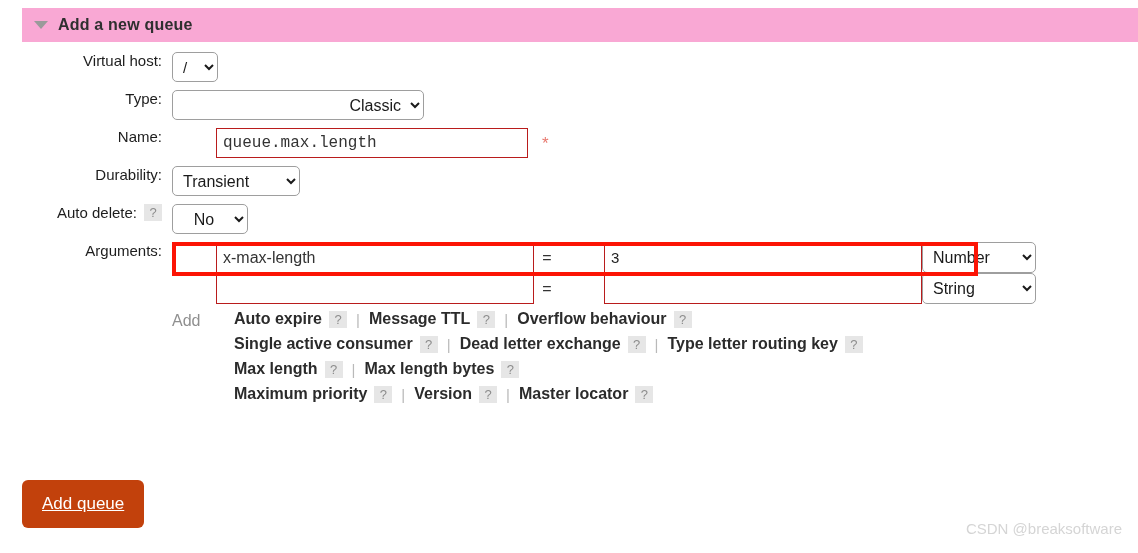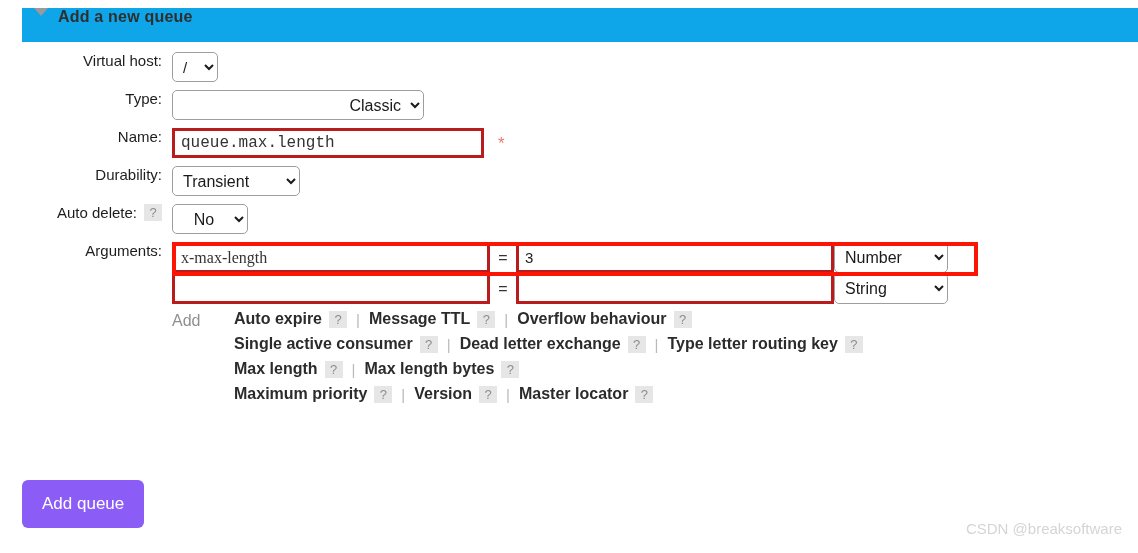--- a/index.html
+++ b/index.html
@@ -18,22 +18,23 @@
     overflow: hidden;
   }
 
   
   .section-header {
     position: absolute;
     left: 22px;
     top: 8px;
     right: 0;
     height: 34px;
-    background: #0ea5e9;
-    display: flex;
+    background: #f9a8d4;
+    display: flex;
+    align-items: center;
     padding-left: 12px;
     box-sizing: border-box;
   }
   .collapse-triangle {
     width: 0;
     height: 0;
     border-left: 7px solid transparent;
     border-right: 7px solid transparent;
     border-top: 8px solid #9a9a9a;
     margin-right: 10px;
@@ -100,43 +101,44 @@
   select.sel-vhost { width: 46px; font-size: 15px; }
   select.sel-type { width: 252px; text-align: right; }
   select.sel-dur  { width: 128px; }
   select.sel-auto { width: 76px; text-align: center; }
 
   input.txt {
     font-family: "Liberation Mono", monospace;
     font-size: 16px;
     color: #333333;
     background: #ffffff;
-    border: 3px solid #b91c1c;
+    border: 1px solid #b91c1c;
     padding: 3px 6px;
     height: 30px;
     box-sizing: border-box;
     outline: none;
+    margin-left: 44px;
   }
   input.name-input { width: 312px; }
   .required-star {
     color: #e8796f;
     margin-left: 14px;
     font-size: 17px;
     line-height: 1;
   }
 
   
   .args-wrap { position: relative; }
   .args-table { border-collapse: collapse; }
   .args-table td { padding: 0; vertical-align: middle; }
 
   input.arg-key {
     width: 318px;
     height: 31px;
-    font-family: Liberation Serif, serif;
+    font-family: Liberation Sans, sans-serif;
     font-size: 16px;
   }
   input.arg-val {
     width: 318px;
     height: 31px;
     font-family: "Liberation Sans", sans-serif;
     font-size: 15px;
     color: #222;
   }
   .eq-cell {
@@ -191,28 +193,29 @@
     color: #2b2b2b;
     font-size: 16px;
     cursor: pointer;
     white-space: nowrap;
   }
   .sep { color: #b9b9b9; font-size: 15px; padding: 0 2px; }
 
   
   .submit-wrap { position: absolute; left: 22px; top: 480px; }
   button.add-queue-btn {
-    background: #8b5cf6;
+    background: #c2410c;
     color: #ffffff;
     border: none;
     border-radius: 6px;
     font-family: "Liberation Sans", sans-serif;
     font-size: 17px;
     padding: 14px 20px;
     cursor: pointer;
+    text-decoration: underline;
   }
 
   
   .watermark {
     position: absolute;
     right: 16px;
     bottom: 16px;
     color: #d5d5d5;
     font-size: 15px;
     user-select: none;

